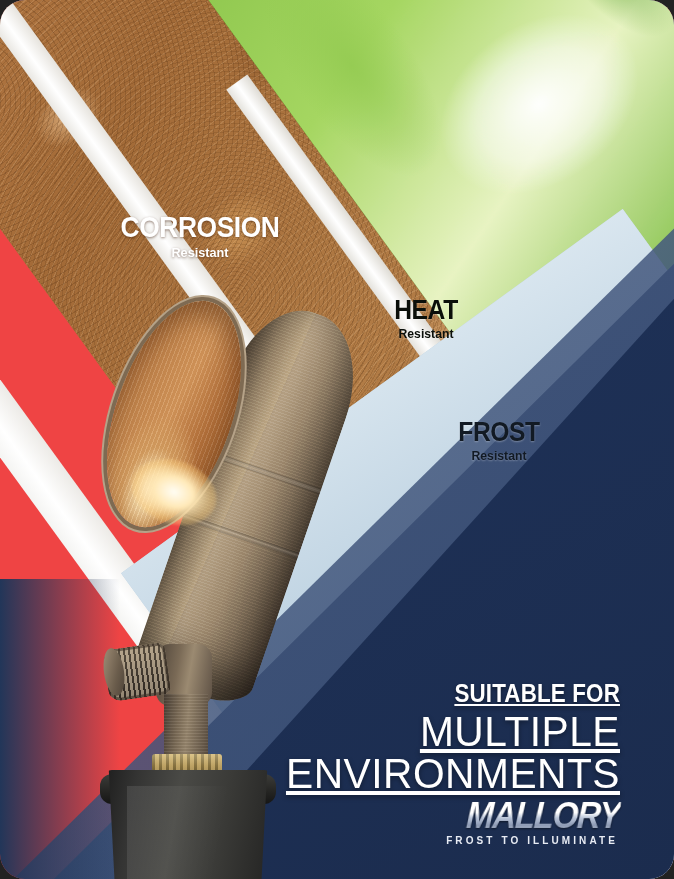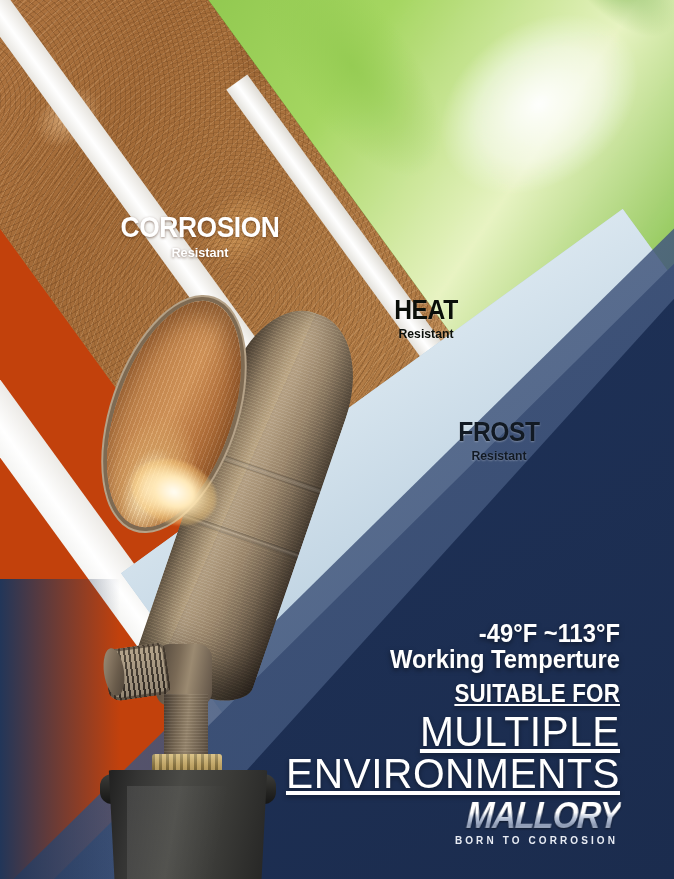--- a/index.html
+++ b/index.html
@@ -4,21 +4,22 @@
 <title>Malory Spotlight — Suitable For Multiple Environments</title>
 <style>
   * { margin:0; padding:0; box-sizing:border-box; }
   html,body{ background:#222; }
   body{ font-family:"Liberation Sans", sans-serif; }
 
   #poster{
     position:relative;
     width:674px; height:879px;
     overflow:hidden;
-    background:#c2410c;
+    background:#ef4444;
+    border-radius:25px;
   }
 
   
   .panel{ position:absolute; overflow:hidden; }
 
   
   #panel-blue{
     left:-60px; top:-40px; width:560px; height:520px;
     background:
       linear-gradient(165deg, #5a78ab 0%, #4d6da5 45%, #42619b 100%);
@@ -414,30 +415,26 @@
   <div class="tag" id="tag-heat">
     <span class="hl">HEAT</span>
     <span class="sub">Resistant</span>
   </div>
 
   <div class="tag" id="tag-frost">
     <span class="hl">FROST</span>
     <span class="sub">Resistant</span>
   </div>
 
-  <div id="temp-block">
-    <span id="temp-range">-49°F ~113°F</span>
-    <span id="temp-label">Working Temperture</span>
-  </div>
 
   <div id="headline">
     <span id="hl-kicker">SUITABLE FOR</span>
     <span id="hl-line1">MULTIPLE</span>
     <span id="hl-line2">ENVIRONMENTS</span>
   </div>
 
   <div id="logo">
     <span id="logo-word">MALLORY</span>
     
-    <span id="logo-tag">BORN TO CORROSION</span>
+    <span id="logo-tag">FROST TO ILLUMINATE</span>
   </div>
 
 </div>
 
 </body></html>

